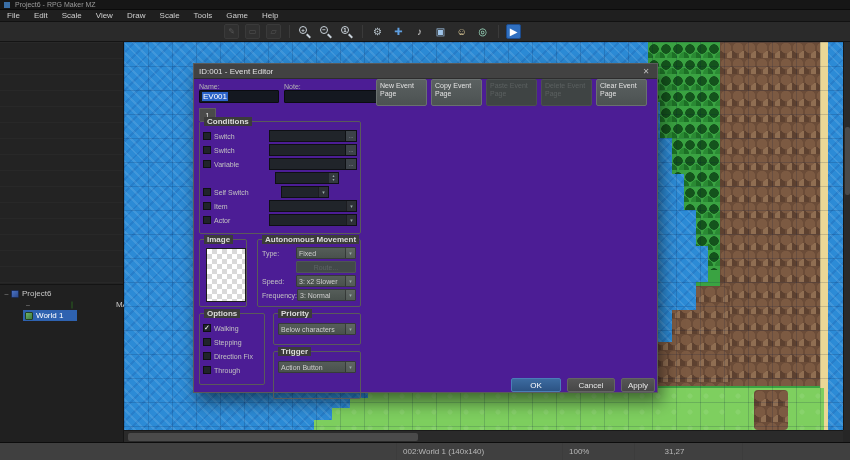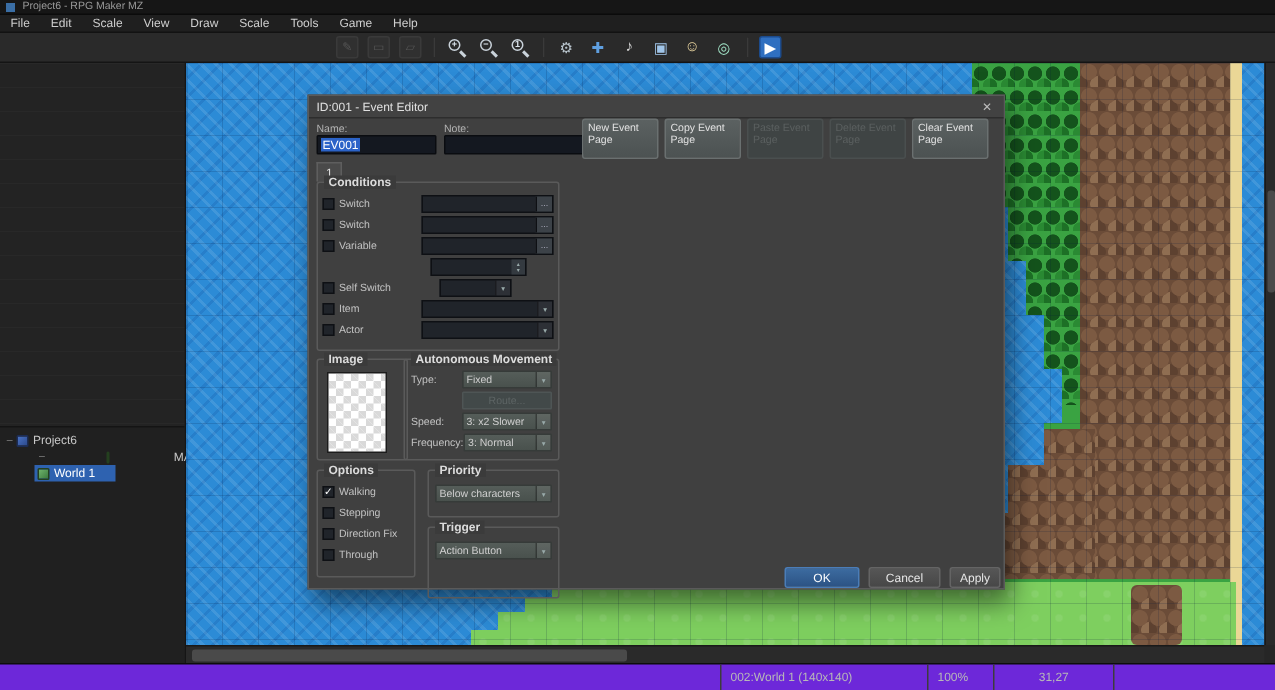--- a/index.html
+++ b/index.html
@@ -72,27 +72,27 @@
     background-image:
       repeating-linear-gradient(to right,rgba(0,20,60,.16) 0 1px,transparent 1px 24px),
       repeating-linear-gradient(to bottom,rgba(0,20,60,.16) 0 1px,transparent 1px 24px);}
   .vscroll{position:absolute;right:0;top:0;width:7px;height:388px;background:#2a2a2a;border-left:1px solid #191919;}
   .vthumb{position:absolute;left:1px;top:85px;width:5px;height:68px;background:#4a4a4a;border-radius:2px;}
   .hscroll{position:absolute;left:0;bottom:0;width:719px;height:12px;background:#2a2a2a;border-top:1px solid #191919;}
   .hthumb{position:absolute;left:4px;top:2px;width:290px;height:8px;background:#4a4a4a;border-radius:2px;}
   .corner{position:absolute;right:0;bottom:0;width:7px;height:12px;background:#262626;}
 
   
-  .statusbar{height:18px;background:#6d28d9;border-top:1px solid #0d0d0d;display:flex;align-items:stretch;font-size:8px;color:#b8b8b8;}
+  .statusbar{height:18px;background:#404040;border-top:1px solid #0d0d0d;display:flex;align-items:stretch;font-size:8px;color:#b8b8b8;gap:28px;}
   .sb-sp{flex:1;}
   .sb-c{border-left:1px solid #3c3c3c;display:flex;align-items:center;padding:0 6px;white-space:nowrap;}
   .sb1{width:138px;} .sb2{width:44px;} .sb3{width:80px;justify-content:center;} .sb4{width:108px;}
 
   
-  .dialog{position:absolute;left:205px;top:63px;width:465px;height:330px;background:#404040;border:1px solid #5a5a5a;z-index:50;box-shadow:4px 9px 16px rgba(0,0,0,.5);font-size:8px;color:#c6c6c6;}
+  .dialog{position:absolute;left:193px;top:63px;width:465px;height:330px;background:#4c1d95;border:1px solid #5a5a5a;z-index:50;box-shadow:4px 9px 16px rgba(0,0,0,.5);font-size:8px;color:#c6c6c6;}
   .dtitle{height:15px;background:#424242;border-bottom:1px solid #2d2d2d;display:flex;align-items:center;padding:0 5px;color:#e0e0e0;}
   .dclose{margin-left:auto;color:#bbb;font-size:8px;width:12px;text-align:center;cursor:default;}
   .dlabel{position:absolute;font-size:7px;color:#b4b4b4;}
   .dinput{position:absolute;height:13px;background:#141820;border:1px solid #0a0c10;border-radius:1px;display:flex;align-items:center;padding:0 2px;font-size:8px;color:#ddd;}
   .selstart{background:#2b63c8;color:#fff;padding:0 1px;}
   .pagebtn{position:absolute;top:15px;width:51px;height:27px;background:linear-gradient(#5b6161,#4c5252);border:1px solid #6a7070;border-radius:2px;color:#e2e2e2;font-size:7px;line-height:8px;text-align:left;padding:2px 3px;}
   .pagebtn.dis{background:#3f4444;border-color:#4a4f4f;color:#5b6060;}
   .tab1{position:absolute;left:5px;top:44px;width:17px;height:13px;background:#4a4a4a;border:1px solid #5e5e5e;border-bottom:none;display:flex;align-items:center;justify-content:center;font-size:8px;color:#ddd;}
   .group{position:absolute;border:1px solid #5a5a5a;border-radius:2px;}
   .gtitle{position:absolute;top:-5px;left:4px;background:#3b3b3b;padding:0 3px;font-size:8px;font-weight:bold;color:#dcdcdc;white-space:nowrap;}
@@ -297,21 +297,21 @@
       </div>
       <div class="crow">
         <span class="cbx"></span>
         <span class="clabel">Actor</span>
         <span class="ddark">
             <span class="arr">▾</span>
           </span>
       </div>
     </div>
 
-    <div class="group" style="left:5px;top:175px;width:61px;height:68px;">
+    <div class="group" style="left:5px;top:175px;width:48px;height:68px;">
       <div class="gtitle">Image</div>
       <div class="checker"></div>
     </div>
 
     <div class="group" style="left:63px;top:175px;width:104px;height:68px;">
       <div class="gtitle">Autonomous Movement</div>
       <div class="amrow" style="margin-top:7px;">
         <span class="clabel">Type:</span>
         <span class="dgray">
             <span>Fixed</span>

